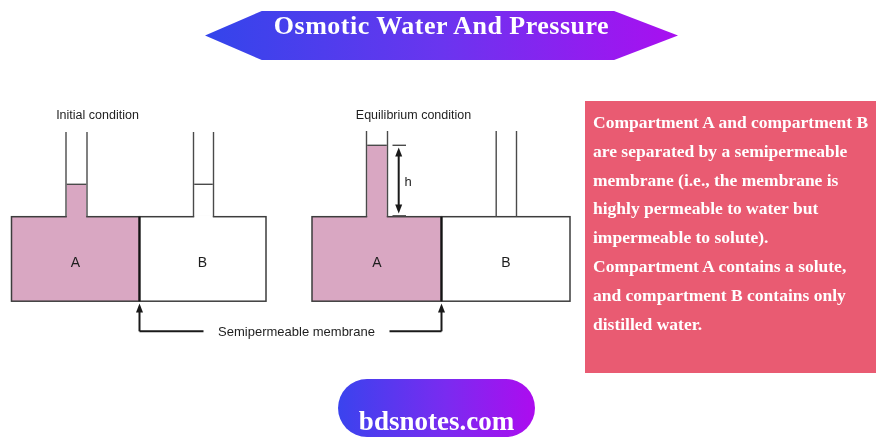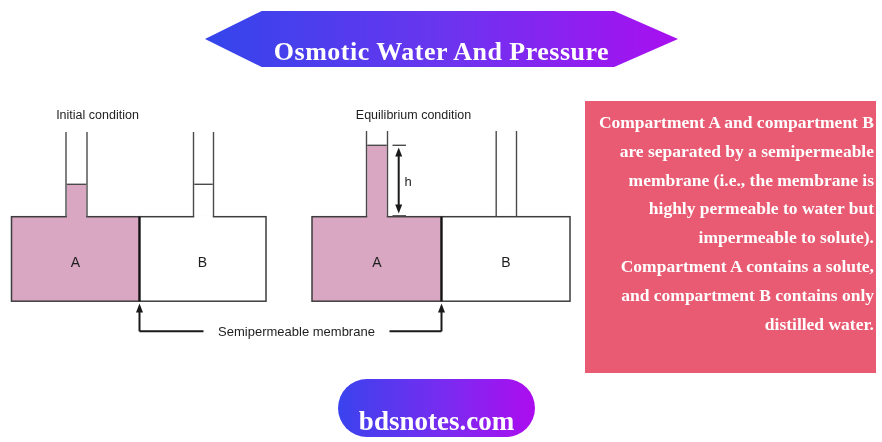--- a/index.html
+++ b/index.html
@@ -5,24 +5,24 @@
   html,body{margin:0;padding:0;background:#fff;}
   .stage{
     position:relative;
     width:882px;height:442px;
     background:#ffffff;
     overflow:hidden;
     font-family:"Liberation Sans", sans-serif;
   }
   
   .banner{
-    position:absolute;left:205px;top:11px;width:473px;height:56px;
+    position:absolute;left:205px;top:11px;width:473px;height:49px;
     background:linear-gradient(90deg,#3345EB 0%,#6A35EF 50%,#A90FF0 100%);
     clip-path:polygon(0% 50%,12% 0%,86.5% 0%,100% 50%,86.5% 100%,12% 100%);
-    display:flex;align-items:flex-end;justify-content:center;
+    display:flex;align-items:flex-start;justify-content:center;
   }
   .banner span{
     color:#ffffff;
     font-family:"Liberation Serif", serif;
     font-weight:bold;
     font-size:26px;
     letter-spacing:.5px;
   }
   
   .diagram{position:absolute;left:0;top:95px;}
@@ -38,21 +38,20 @@
   .lbl-ab{font-size:14px;}
   .lbl-h{font-size:13px;}
   .lbl-mem{font-size:13px;}
   
   .note{
     position:absolute;left:585px;top:101px;width:291px;height:272px;
     background:#E95B72;
     box-sizing:border-box;
     padding:7px 2px 0 8px;
     overflow:hidden;
-    text-align:right;
   }
   .note p{
     margin:0;
     color:#ffffff;
     font-family:"Liberation Serif", serif;
     font-weight:bold;
     font-size:17.5px;
     line-height:28.8px;
   }
   

